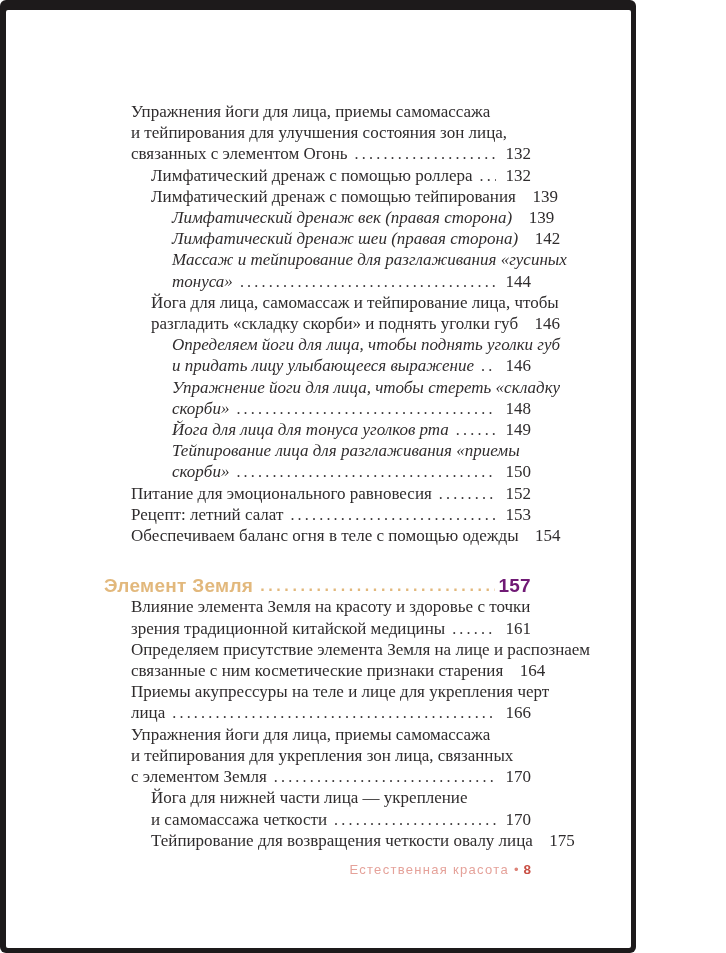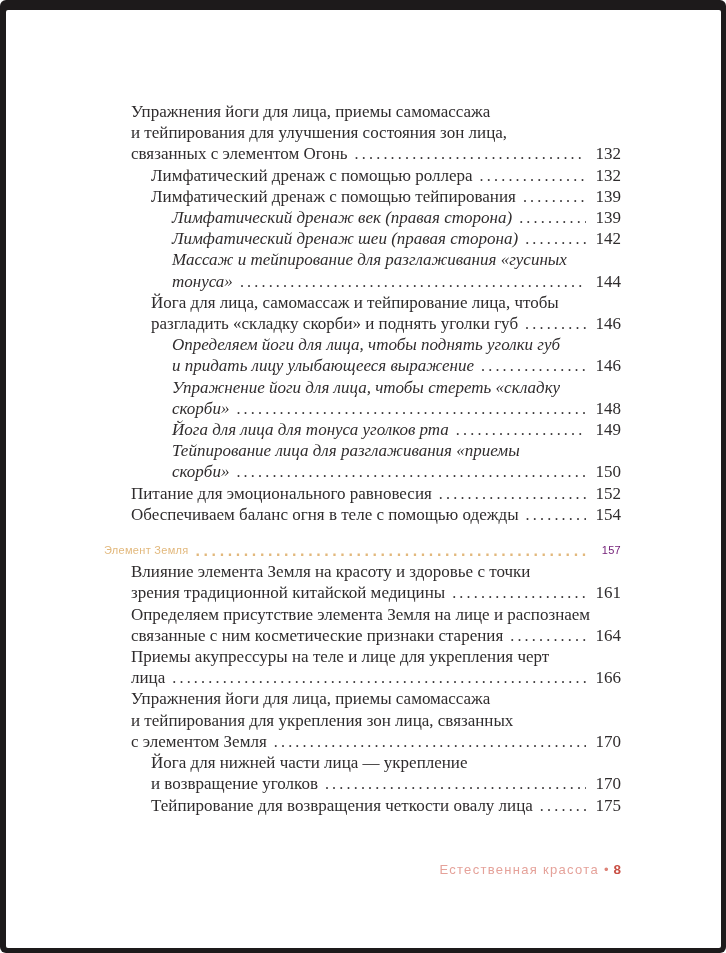--- a/index.html
+++ b/index.html
@@ -3,21 +3,21 @@
 <meta charset="utf-8">
 <style>
   * { margin:0; padding:0; box-sizing:border-box; }
   html,body { width:726px; height:953px; }
   body {
     background:#ffffff;
     font-family:"Liberation Serif","DejaVu Serif",serif;
     overflow:hidden;
   }
   .frame {
-    width:726px; height:953px;
+    width:636px; height:953px;
     background:#1d1a1b;
     padding:10px 5px 5px 6px;
     border-radius:6px;
   }
   .page {
     position:relative;
     width:100%; height:100%;
     background:#ffffff;
     border-radius:2px;
     padding:91px 100px 0 98px;
@@ -47,25 +47,25 @@
     content:"........................................................................................................................";
   }
   .pg {
     flex:0 0 auto;
     min-width:32px;
     text-align:right;
     font-style:normal;
   }
   .entry.section {
     font-family:"Liberation Sans","DejaVu Sans",sans-serif;
-    font-weight:normal;
+    font-weight:bold;
     color:#e2b87c;
-    font-size:11px;
+    font-size:19px;
     letter-spacing:0.3px;
-    margin-top:15px;
+    margin-top:29px;
   }
   .entry.section .dots {
     color:#e2b87c;
     font-weight:bold;
     letter-spacing:3.6px;
   }
   .entry.section .pg { color:#701a75; }
   .footer {
     position:absolute;
     top:852px;
@@ -171,20 +171,27 @@
         </div>
         <div class="entry lvl1">
           <div class="line last">
             <span class="txt">Питание для эмоционального равновесия</span>
             <span class="dots"></span>
             <span class="pg">152</span>
           </div>
         </div>
         <div class="entry lvl1">
           <div class="line last">
+            <span class="txt">Рецепт: летний салат</span>
+            <span class="dots"></span>
+            <span class="pg">153</span>
+          </div>
+        </div>
+        <div class="entry lvl1">
+          <div class="line last">
             <span class="txt">Обеспечиваем баланс огня в теле с помощью одежды</span>
             <span class="dots"></span>
             <span class="pg">154</span>
           </div>
         </div>
         <div class="entry lvl0 section">
           <div class="line last">
             <span class="txt">Элемент Земля</span>
             <span class="dots"></span>
             <span class="pg">157</span>
@@ -219,21 +226,21 @@
           <div class="line"><span class="txt">и тейпирования для укрепления зон лица, связанных</span></div>
           <div class="line last">
             <span class="txt">с элементом Земля</span>
             <span class="dots"></span>
             <span class="pg">170</span>
           </div>
         </div>
         <div class="entry lvl2">
           <div class="line"><span class="txt">Йога для нижней части лица — укрепление</span></div>
           <div class="line last">
-            <span class="txt">и возвращение уголков</span>
+            <span class="txt">и самомассажа четкости</span>
             <span class="dots"></span>
             <span class="pg">170</span>
           </div>
         </div>
         <div class="entry lvl2">
           <div class="line last">
             <span class="txt">Тейпирование для возвращения четкости овалу лица</span>
             <span class="dots"></span>
             <span class="pg">175</span>
           </div>

